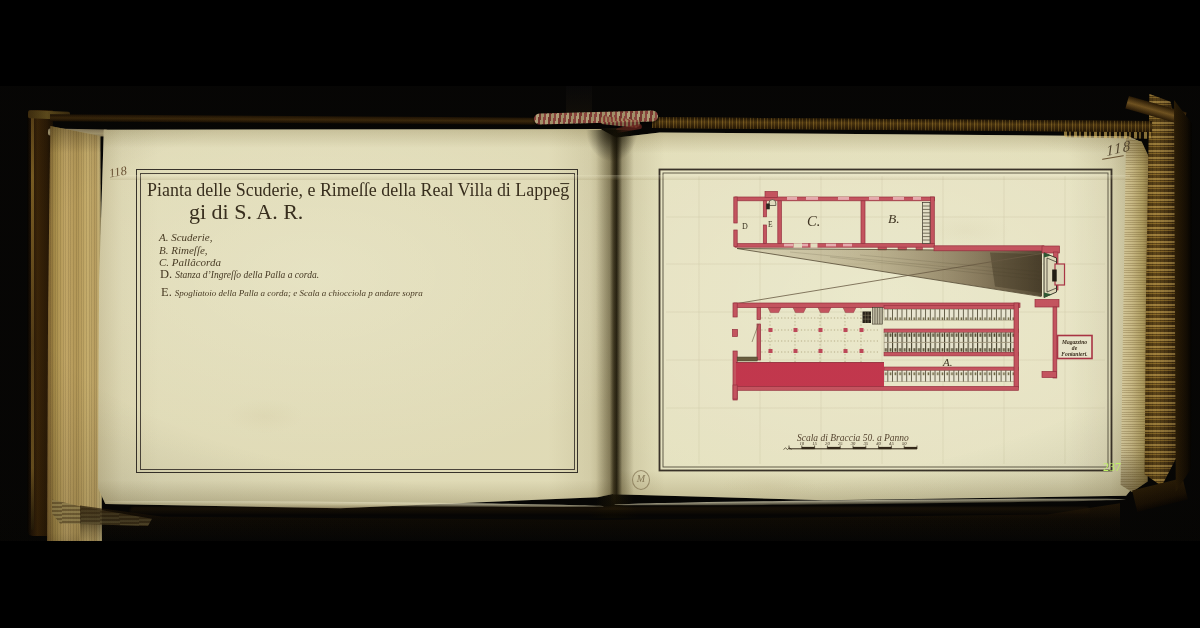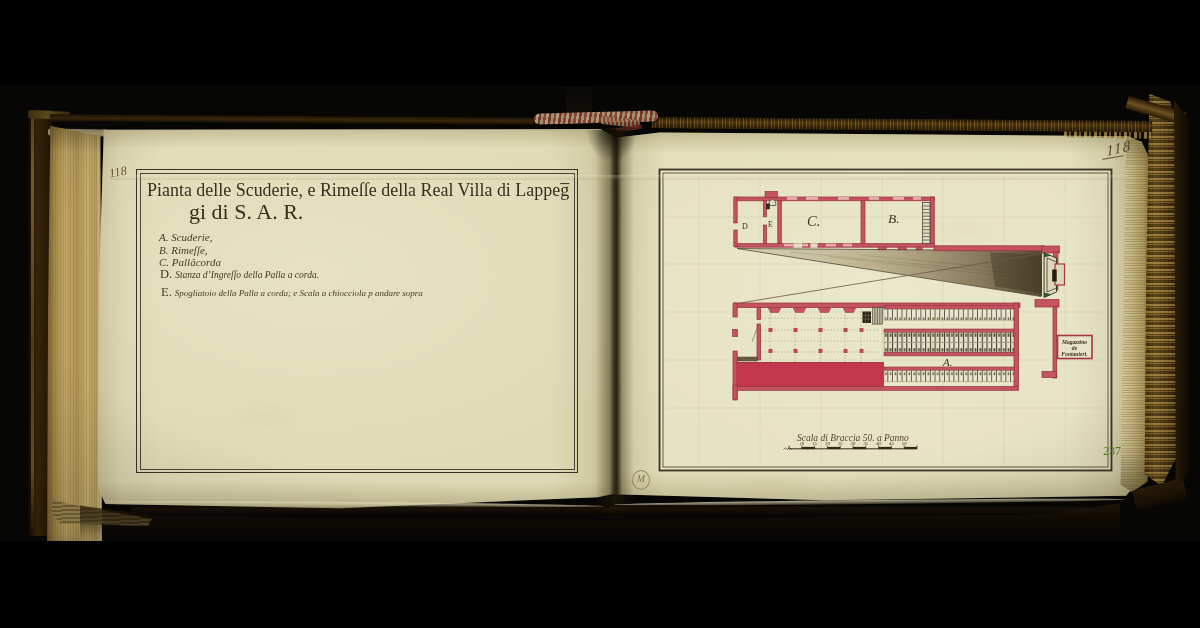--- a/index.html
+++ b/index.html
@@ -386,18 +386,18 @@
 <div class="abs" style="left:700px;top:380px;width:140px;height:40px;border-radius:50%;background:radial-gradient(50% 50% at 50% 50%, rgba(150,128,70,.05), rgba(150,128,70,0) 70%);"></div>
 
 <div class="abs" style="left:0;top:0;width:1200px;height:455px;pointer-events:none;
  background:
   radial-gradient(78% 74% at 51% 44%, rgba(0,0,0,0) 62%, rgba(8,6,2,.12) 88%, rgba(5,4,1,.2) 100%),
   linear-gradient(rgba(52,42,16,.05), rgba(52,42,16,.05));"></div>
 
 <div class="abs" style="left:1106px;top:54px;color:#4f422c;font-size:15px;font-style:italic;transform:rotate(-14deg) skewX(-12deg);letter-spacing:1.5px;">118</div>
 <div class="abs" style="left:1102px;top:71px;width:22px;height:1.4px;background:#6a5434;transform:rotate(-10deg);border-radius:1px;"></div>
 
-<div class="abs" style="left:1103px;top:358px;color:#4d7c0f;font-size:12px;">237</div>
+<div class="abs" style="left:1103px;top:374px;color:#bef264;font-size:12px;">237</div>
 
 <div class="abs" style="left:632px;top:384px;width:16px;height:18px;border:1px solid rgba(122,106,72,.65);border-radius:50%;color:rgba(110,94,62,.75);font-size:10px;font-style:italic;text-align:center;line-height:16px;">M</div>
 
 </div>
 </div>
 
 </body></html>

